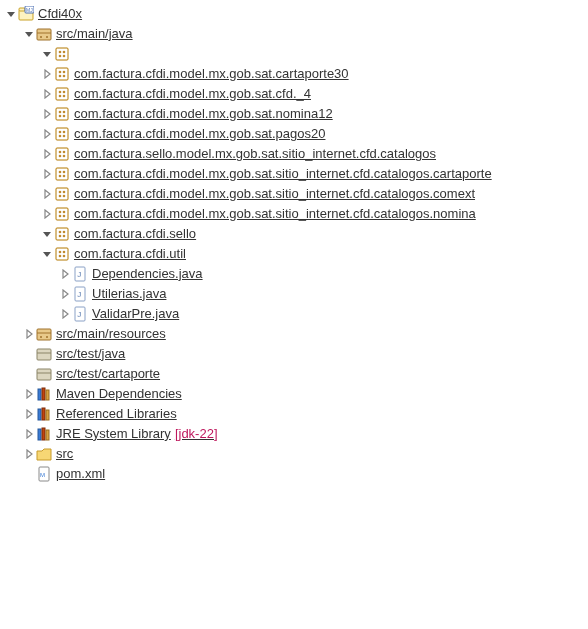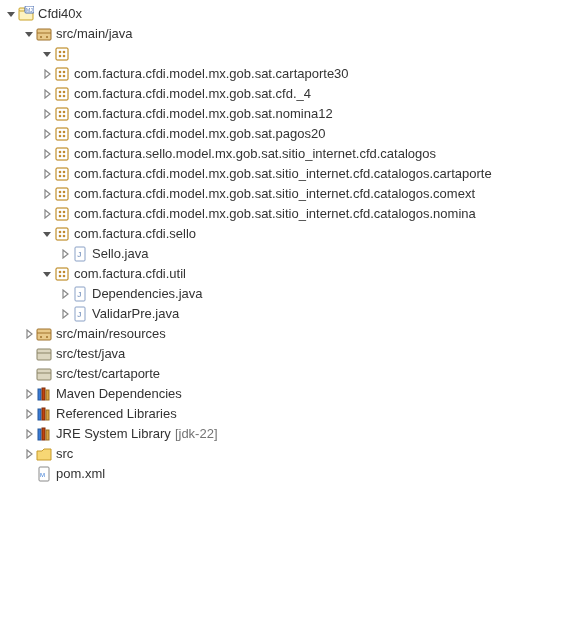--- a/index.html
+++ b/index.html
@@ -10,20 +10,21 @@
     font-size: 13px;
     color: #333;
     line-height: 1.55;
     white-space: nowrap;
   }
   .row {
     display: flex;
     align-items: center;
     height: 20px;
     cursor: default;
+    text-decoration: underline;
   }
   .indent { display:inline-block; width:18px; flex:0 0 18px; }
   .twisty {
     width: 14px;
     flex: 0 0 14px;
     display:inline-flex;
     align-items:center;
     justify-content:center;
     color:#666;
     font-size: 10px;
@@ -32,21 +33,21 @@
   .icon {
     width: 16px;
     height:16px;
     flex: 0 0 16px;
     margin-right: 4px;
     display:inline-flex;
     align-items:center;
     justify-content:center;
   }
   .label { color:#333; }
-  .label.deco { color:#737373; }
+  .label.deco { color:#be185d; }
   svg { display:block; }
 </style>
 </head>
 <body>
 
 <svg width="0" height="0" style="position:absolute">
   <defs>
 
     <g id="ic-project">
       <rect x="1" y="4" width="14" height="10" rx="1" fill="#fdf2c0" stroke="#c9a227"></rect>
@@ -270,63 +271,63 @@
       <span class="icon">
         <svg width="16" height="16">
           <use href="#ic-package"></use>
         </svg>
       </span>
       <span class="label">com.factura.cfdi.sello</span>
     </div>
     <div class="row">
       <span class="indent"></span>
       <span class="indent"></span>
+      <span class="twisty">
+        <svg width="10" height="10">
+          <path d="M1 3 L9 3 L5 8 Z" fill="#555"></path>
+        </svg>
+      </span>
+      <span class="icon">
+        <svg width="16" height="16">
+          <use href="#ic-package"></use>
+        </svg>
+      </span>
+      <span class="label">com.factura.cfdi.util</span>
+    </div>
+    <div class="row">
+      <span class="indent"></span>
+      <span class="indent"></span>
       <span class="indent"></span>
       <span class="twisty">
         <svg width="10" height="10">
           <path d="M3 1 L8 5 L3 9 Z" fill="none" stroke="#888" stroke-width="1.2"></path>
         </svg>
       </span>
       <span class="icon">
         <svg width="16" height="16">
           <use href="#ic-java"></use>
         </svg>
       </span>
-      <span class="label">Sello.java</span>
-    </div>
-    <div class="row">
-      <span class="indent"></span>
-      <span class="indent"></span>
-      <span class="twisty">
-        <svg width="10" height="10">
-          <path d="M1 3 L9 3 L5 8 Z" fill="#555"></path>
-        </svg>
-      </span>
-      <span class="icon">
-        <svg width="16" height="16">
-          <use href="#ic-package"></use>
-        </svg>
-      </span>
-      <span class="label">com.factura.cfdi.util</span>
+      <span class="label">Dependencies.java</span>
     </div>
     <div class="row">
       <span class="indent"></span>
       <span class="indent"></span>
       <span class="indent"></span>
       <span class="twisty">
         <svg width="10" height="10">
           <path d="M3 1 L8 5 L3 9 Z" fill="none" stroke="#888" stroke-width="1.2"></path>
         </svg>
       </span>
       <span class="icon">
         <svg width="16" height="16">
           <use href="#ic-java"></use>
         </svg>
       </span>
-      <span class="label">Dependencies.java</span>
+      <span class="label">Utilerias.java</span>
     </div>
     <div class="row">
       <span class="indent"></span>
       <span class="indent"></span>
       <span class="indent"></span>
       <span class="twisty">
         <svg width="10" height="10">
           <path d="M3 1 L8 5 L3 9 Z" fill="none" stroke="#888" stroke-width="1.2"></path>
         </svg>
       </span>

